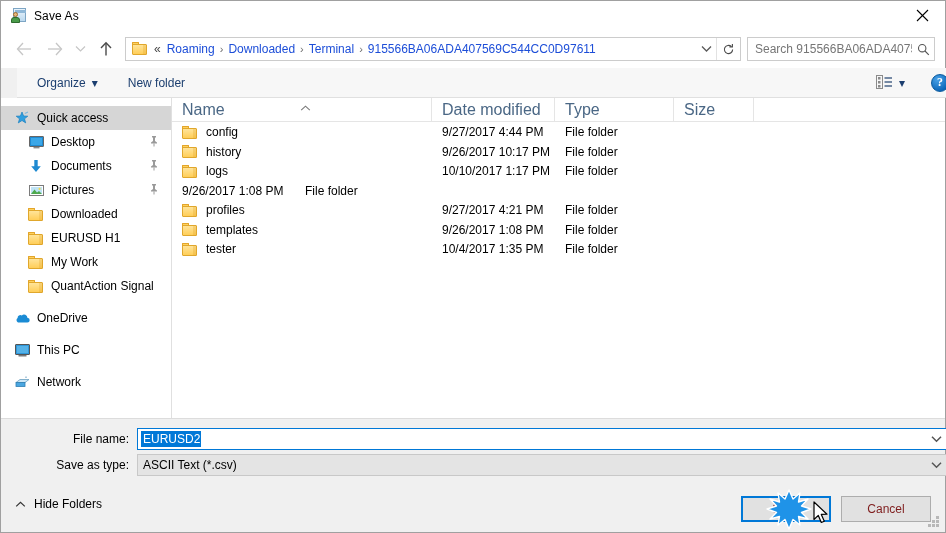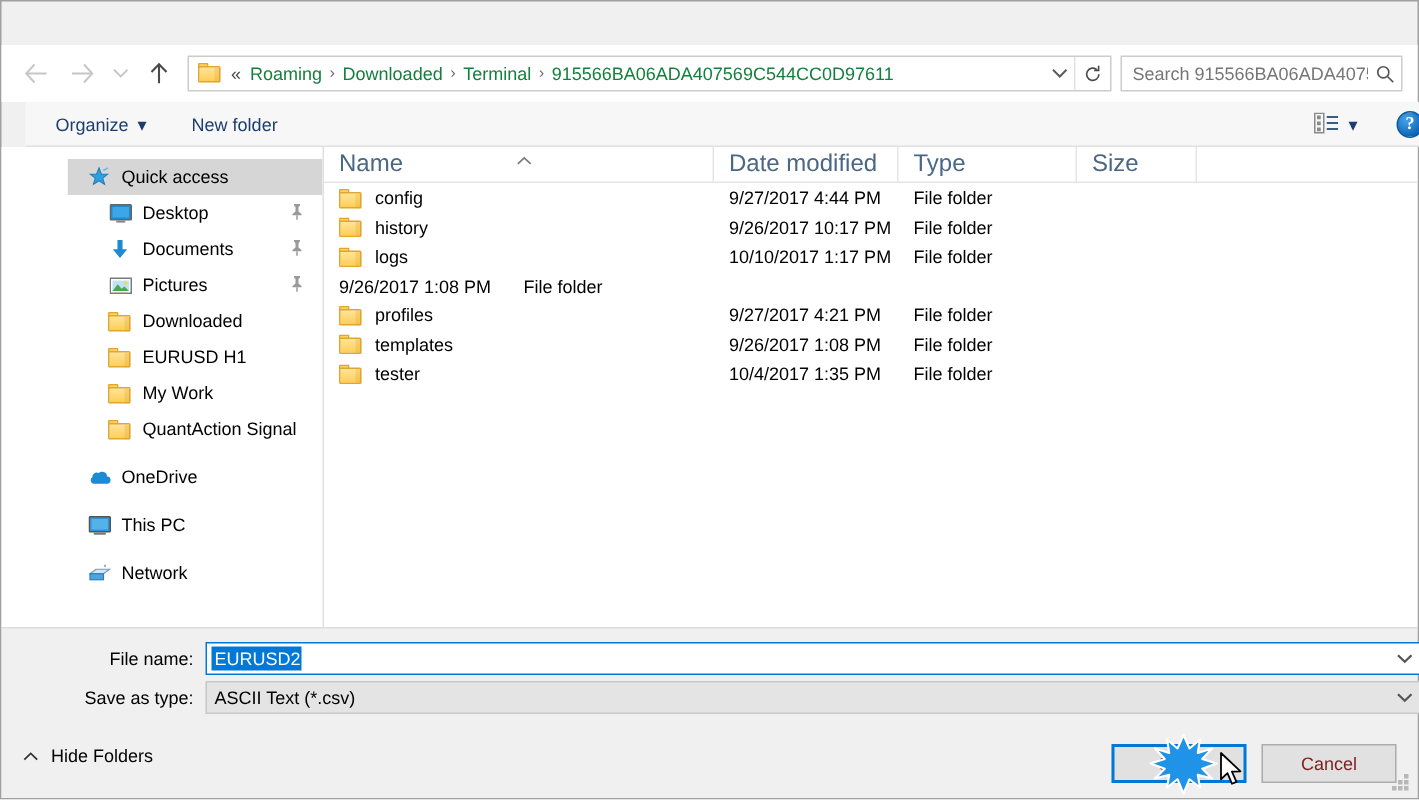--- a/index.html
+++ b/index.html
@@ -95,21 +95,21 @@
     border-radius: 0 1px 1px 1px;
   }
   .folder-glyph .side {
     position: absolute; left: 11px; top: 3px; width: 4px; height: 10px;
     background: rgba(224,167,44,0.30);
   }
   #addr-crumbs {
     display: flex; align-items: center; white-space: nowrap;
     font-size: 12px; color: #000; overflow: hidden; flex: 1 1 auto;
   }
-  .crumb { padding: 0 4px; color: #15803d; }
+  .crumb { padding: 0 4px; color: #1d4ed8; }
   .crumb-sep {
     color: #6d6d6d; font-size: 11px; padding: 0 1px; flex: none;
   }
   .crumb-dblarrow { color: #444; font-size: 12px; padding: 0 2px 0 2px; }
   #addr-drop {
     width: 20px; height: 22px; flex: none;
     display: flex; align-items: center; justify-content: center;
     border-left: none;
   }
   #addr-refresh {
@@ -149,21 +149,20 @@
     color: #ffffff; font-size: 12px; font-weight: bold;
     display: flex; align-items: center; justify-content: center;
     font-family: "Liberation Serif", serif;
   }
 
   
   #main {
     position: absolute; left: 0; top: 97px; width: 944px; height: 320px;
     background: #ffffff;
     display: flex;
-    padding-left: 44px;
   }
   #sidebar {
     width: 171px; height: 320px; background: #ffffff;
     border-right: 1px solid #e0e0e0;
     padding-top: 8px; overflow: hidden; flex: none;
   }
   .side-item {
     height: 24px; display: flex; align-items: center;
     font-size: 12px; color: #000; white-space: nowrap;
   }
@@ -267,20 +266,36 @@
     position: absolute; left: 762px; top: 487px; width: 56px; height: 44px;
     pointer-events: none;
   }
   #cursor { position: absolute; left: 812px; top: 500px; pointer-events: none; }
 </style>
 </head>
 <body>
 
 <div id="dialog">
 
+  <div id="titlebar">
+    <div id="title-icon">
+      <div class="doc"></div>
+      <div class="person">
+          <div class="head"></div>
+          <div class="body"></div>
+        </div>
+    </div>
+    <span id="title-text">Save As</span>
+    <div id="close-btn">
+      <svg width="13" height="13" viewBox="0 0 13 13">
+        <line x1="1" y1="1" x2="12" y2="12" stroke="#000" stroke-width="1.1"></line>
+        <line x1="12" y1="1" x2="1" y2="12" stroke="#000" stroke-width="1.1"></line>
+      </svg>
+    </div>
+  </div>
 
   <div id="navrow">
     <div class="navbtn first">
       <svg width="17" height="14" viewBox="0 0 17 14">
         <path d="M7 1 L1.5 7 L7 13" fill="none" stroke="#c6c6c6" stroke-width="1.3"></path>
         <line x1="1.8" y1="7" x2="15" y2="7" stroke="#c6c6c6" stroke-width="1.3"></line>
       </svg>
     </div>
     <div class="navbtn">
       <svg width="17" height="14" viewBox="0 0 17 14">

